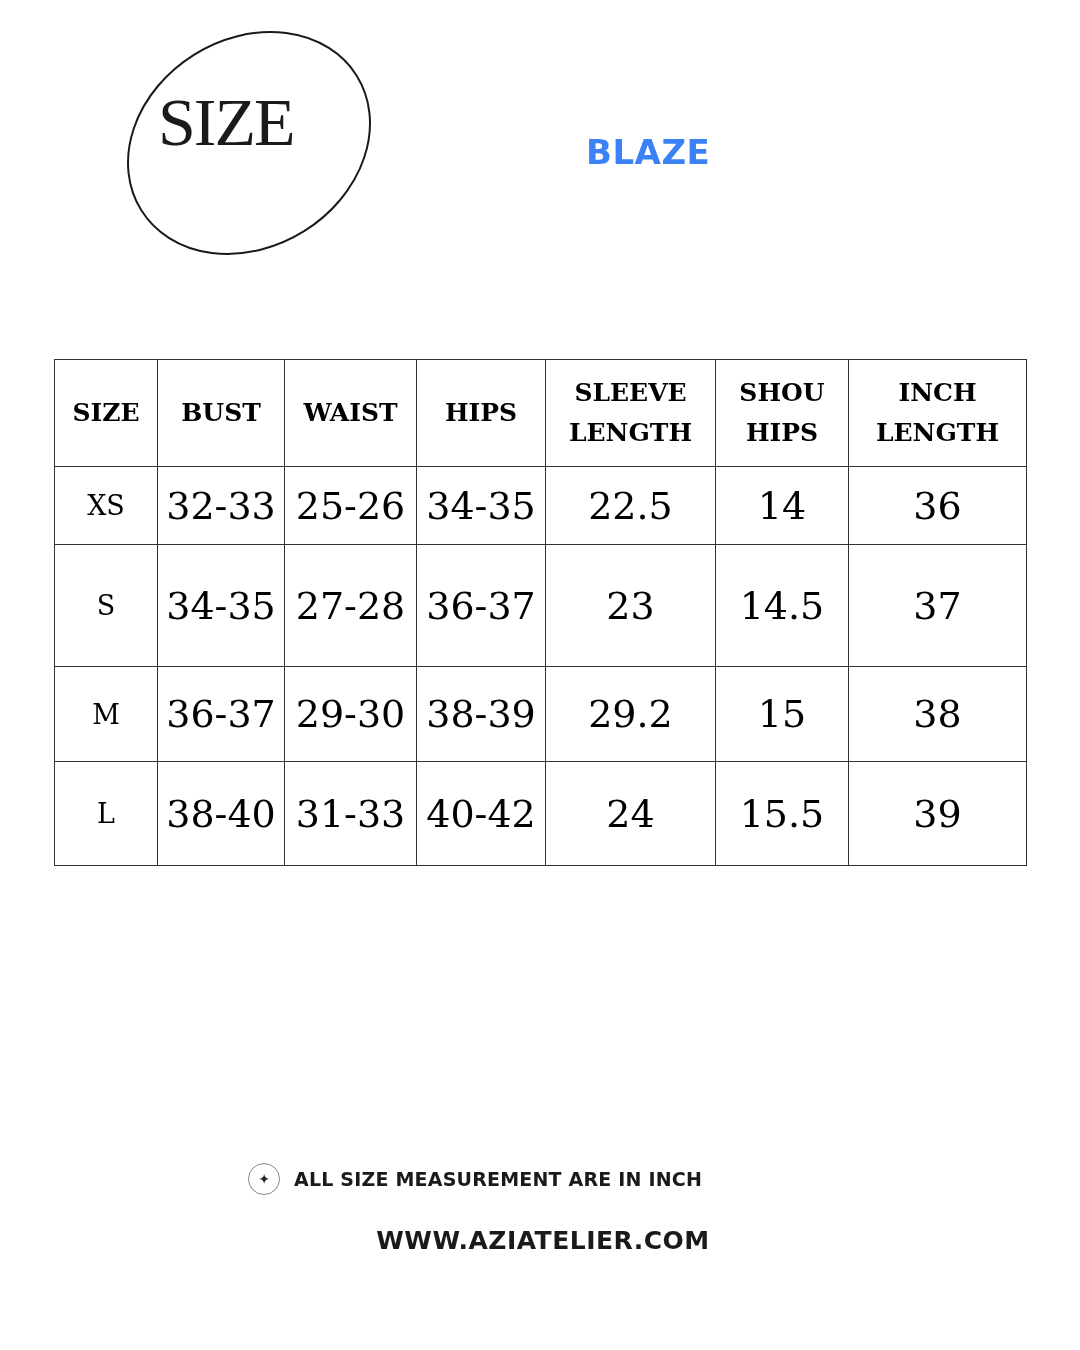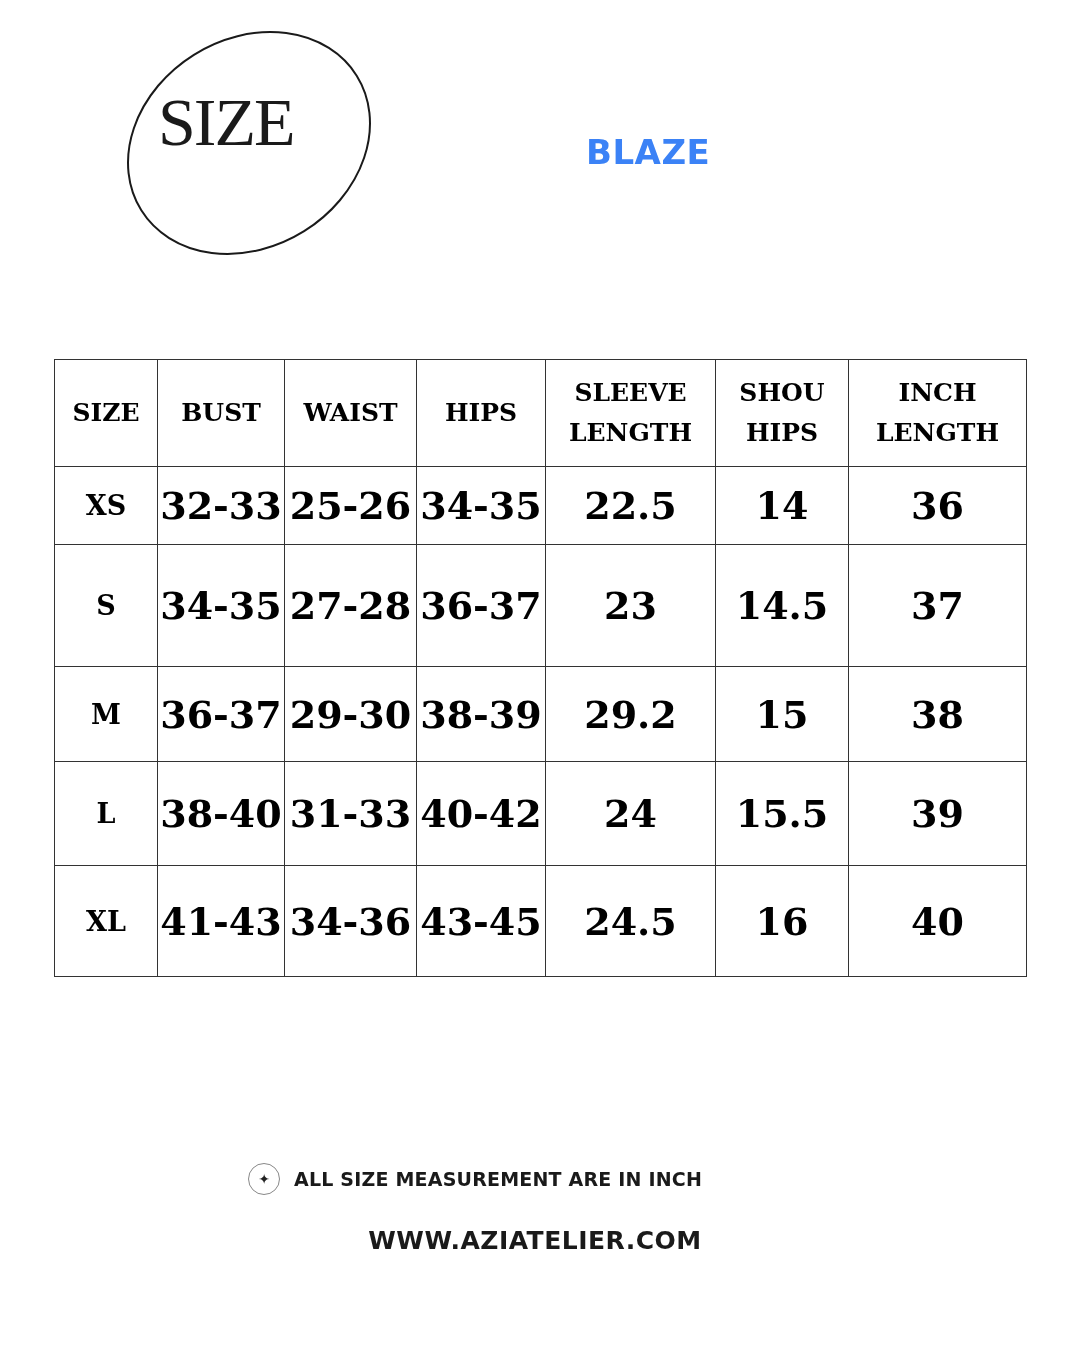--- a/index.html
+++ b/index.html
@@ -25,36 +25,36 @@
     border-collapse: collapse; table-layout: fixed;
   }
   .size-table th, .size-table td {
     border: 1.5px solid #333333; text-align: center; vertical-align: middle; padding: 0;
   }
   .size-table th {
     font-family: "DejaVu Serif", serif; font-weight: bold; font-size: 25px;
     line-height: 40px; height: 106px; color: #000;
   }
   .size-table td {
-    font-family: "DejaVu Serif", serif; font-weight: bold; font-size: 38px; color: #000;
+    font-family: "DejaVu Serif", serif; font-weight: normal; font-size: 38px; color: #000;
   }
   .size-table td.size-cell { font-size: 27px; }
   .note {
     position: absolute; left: 248px; top: 1163px; display: flex; align-items: center;
   }
   .note-icon {
     width: 30px; height: 30px; border: 1px solid #888; border-radius: 50%;
     display: flex; align-items: center; justify-content: center; font-size: 14px;
     color: #222; margin-right: 14px; font-family: "DejaVu Sans", sans-serif;
   }
   .note-text, .website {
     font-family: "DejaVu Sans", sans-serif; font-weight: bold; color: #1a1a1a;
   }
   .note-text { font-size: 19px; letter-spacing: 0.2px; }
-  .website { position: absolute; left: 4px; width: 1062px; text-align: center; top: 1226px; font-size: 25px; letter-spacing: 0.5px; }
+  .website { position: absolute; left: 12px; width: 1062px; text-align: center; top: 1226px; font-size: 25px; letter-spacing: 0.5px; }
 </style>
 </head>
 <body>
 
 <div class="logo">
   <svg width="275" height="232" viewBox="0 0 275 232">
     <ellipse cx="137" cy="115" rx="127" ry="104" transform="rotate(-32 137 115)" fill="none" stroke="#1a1a1a" stroke-width="2"></ellipse>
   </svg>
   <div class="logo-line l1">SIZE</div>
 </div>
@@ -112,29 +112,20 @@
     </tr>
     <tr style="height:104px">
       <td class="size-cell">L</td>
       <td>38-40</td>
       <td>31-33</td>
       <td>40-42</td>
       <td>24</td>
       <td>15.5</td>
       <td>39</td>
     </tr>
-    <tr style="height:111px">
-      <td class="size-cell">XL</td>
-      <td>41-43</td>
-      <td>34-36</td>
-      <td>43-45</td>
-      <td>24.5</td>
-      <td>16</td>
-      <td>40</td>
-    </tr>
   </tbody>
 </table>
 
 <div class="note">
   <span class="note-icon">✦</span>
   <span class="note-text">ALL SIZE MEASUREMENT ARE IN INCH</span>
 </div>
 
 <div class="website">WWW.AZIATELIER.COM</div>
 

